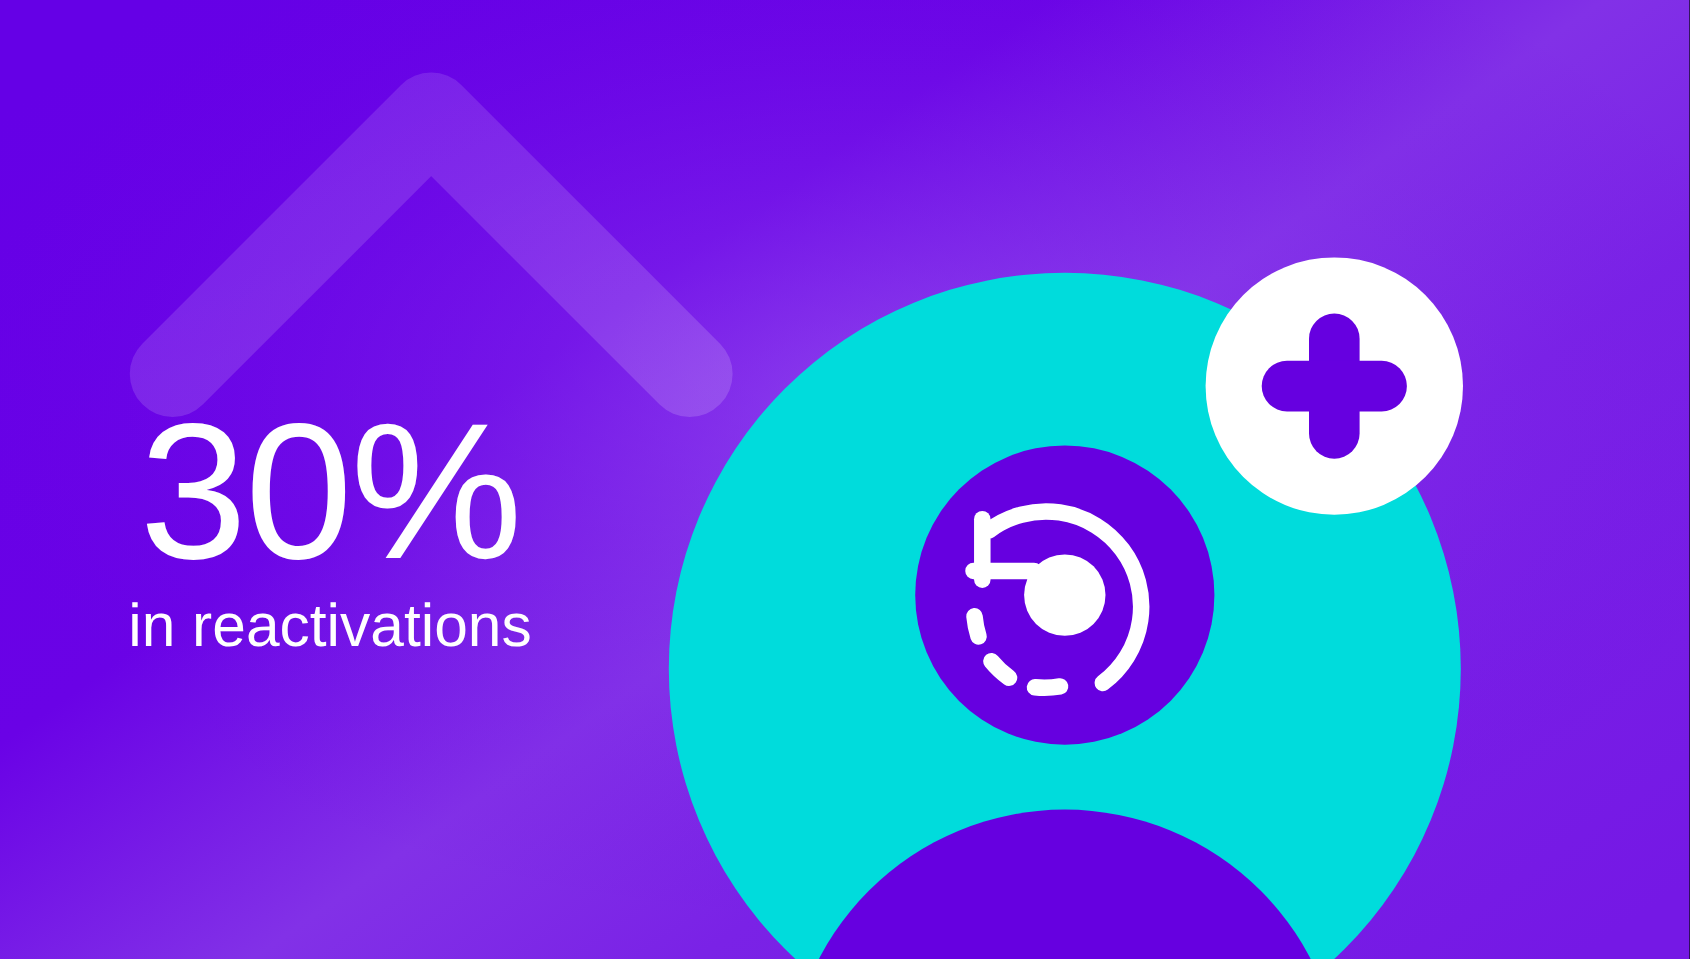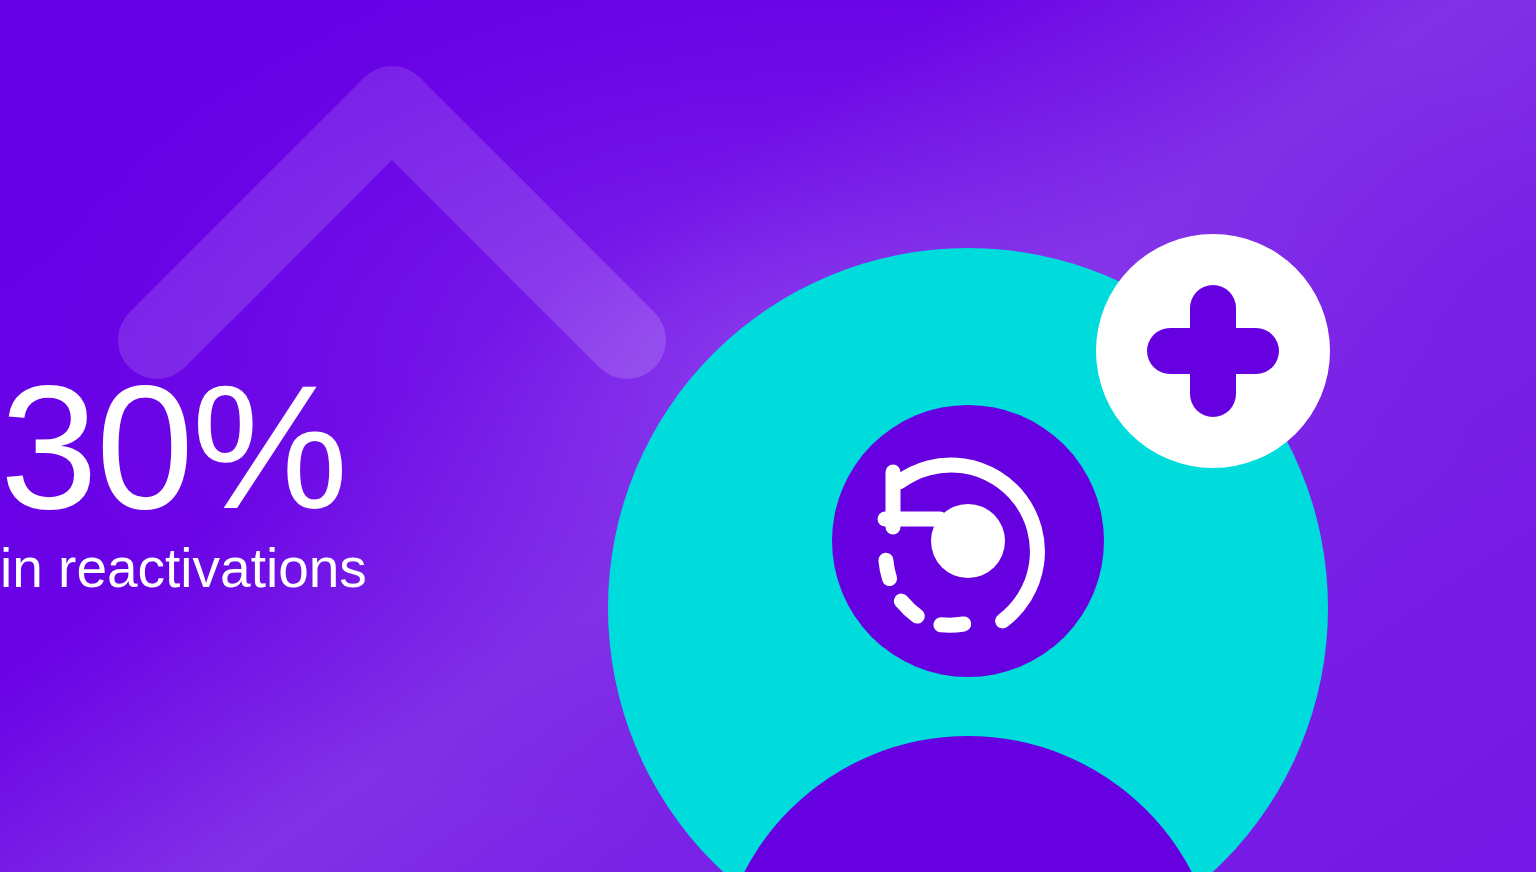--- a/index.html
+++ b/index.html
@@ -22,20 +22,21 @@
     position: absolute;
     inset: 0;
     width: 1536px;
     height: 872px;
   }
   #text-block {
     position: absolute;
     left: 0;
     top: 358px;
     width: 600px;
+    text-align: center;
     color: #ffffff;
     line-height: 1;
     user-select: none;
   }
   #stat-value {
     font-size: 176px;
     font-weight: 300;
     letter-spacing: -2px;
     display: block;
     line-height: 1.02;

